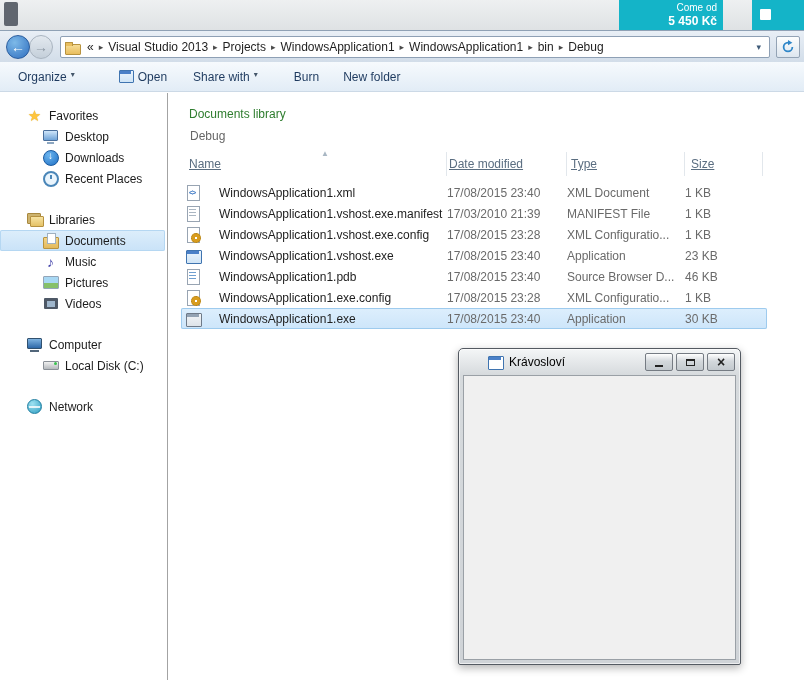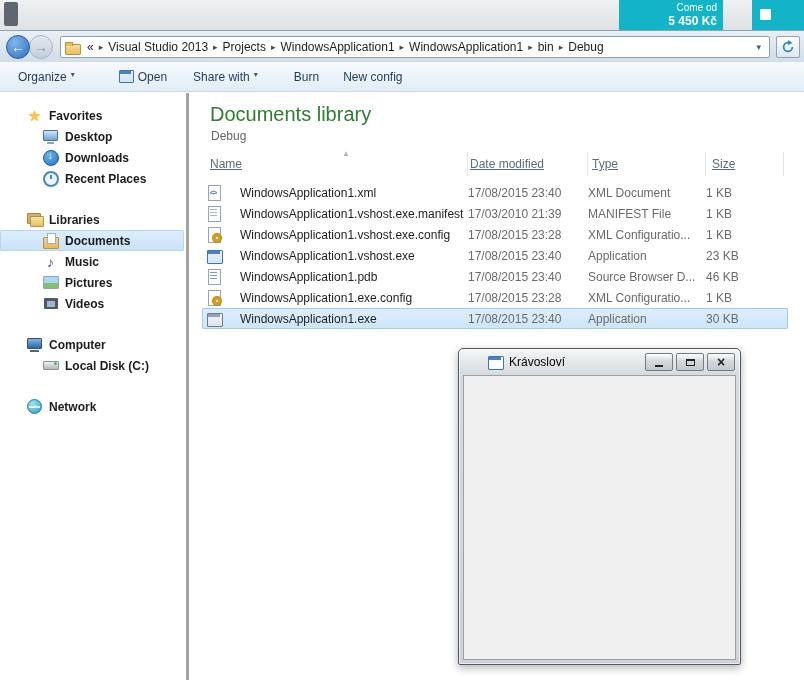--- a/index.html
+++ b/index.html
@@ -56,21 +56,21 @@
   .caret{font-size:8px;color:#44566a;margin-left:4px;}
   .caret::before{content:"▾";}
   .tb-open-ic{width:14px;height:12px;position:relative;margin-right:5px;}
   .tb-open-ic::before{content:"";position:absolute;left:0;top:0;width:13px;height:11px;
     border:1px solid #3f74b0;background:linear-gradient(#eaf4fd,#cfe4f6);border-radius:1px;}
   .tb-open-ic::after{content:"";position:absolute;left:1px;top:1px;width:11px;height:3px;background:#4a80c8;}
 
   .content{position:absolute;top:63px;bottom:0;left:0;right:0;display:flex;}
 
   
-  .sidebar{width:189px;border-right:3px solid #a3a3a3;padding-top:12px;flex:none;font-weight:bold;}
+  .sidebar{width:168px;border-right:1px solid #a3a3a3;padding-top:12px;flex:none;}
   .nav-group{margin-bottom:20px;}
   .group-row,.child-row{display:flex;align-items:center;height:21px;cursor:default;color:#1c1c1c;}
   .group-row{padding-left:26px;}
   .child-row{padding-left:42px;}
   .child-row.selected{background:linear-gradient(#ddeefb,#c9e2f8);box-shadow:inset 0 0 0 1px #b5d7f2;
     border-radius:2px;margin-right:2px;}
   .lbl{margin-left:6px;white-space:nowrap;}
 
   .ic{width:17px;height:17px;position:relative;flex:none;display:flex;align-items:center;justify-content:center;}
   .star-ic{color:#ffc53d;font-size:15px;text-shadow:0 0 1px #caa22e;}
@@ -101,21 +101,21 @@
   .computer-ic::after{content:"";position:absolute;bottom:1px;left:4px;width:9px;height:2px;background:#51667a;}
   .disk-ic::before{content:"";width:14px;height:7px;background:linear-gradient(#f0f0f0,#b5b9bd);
     border:1px solid #8a9097;border-radius:1px;}
   .disk-ic::after{content:"";position:absolute;right:2px;top:5px;width:3px;height:3px;border-radius:50%;background:#39c24f;}
   .network-ic::before{content:"";width:13px;height:13px;border-radius:50%;
     background:radial-gradient(circle at 35% 30%,#9fe2f2,#2e9cc0);border:1px solid #1f7ea0;}
   .network-ic::after{content:"";position:absolute;left:3px;top:8px;width:11px;height:2px;background:rgba(255,255,255,.8);}
 
   
   .main{flex:1;position:relative;background:#fff;}
-  .lib-title{margin:8px 0 0 21px;font-size:20px;line-height:26px;color:#2f7d2f;}
+  .lib-title{margin:8px 0 0 21px;font-size:12px;line-height:26px;color:#2f7d2f;}
   .lib-subtitle{margin:2px 0 0 22px;font-size:12px;color:#666;line-height:15px;}
 
   .colheader{position:relative;display:grid;grid-template-columns:262px 120px 118px 78px;
     margin:8px 0 0 13px;padding-left:4px;width:586px;height:24px;align-items:center;color:#5a6d80;}
   .hcell{height:24px;line-height:24px;border-right:1px solid #e2e7ec;padding-left:4px;cursor:default;text-decoration:underline;}
   .hcell.h-date{padding-left:2px;}
   .hcell.h-size{padding-left:6px;}
   .sort{position:absolute;left:140px;top:-3px;font-size:8px;color:#a9b7c4;}
   .sort::before{content:"▲";}
 
@@ -219,21 +219,21 @@
       <span class="tb-label">Open</span>
     </div>
     <div class="tb-item">
       <span class="tb-label">Share with</span>
       <span class="caret"></span>
     </div>
     <div class="tb-item">
       <span class="tb-label">Burn</span>
     </div>
     <div class="tb-item">
-      <span class="tb-label">New config</span>
+      <span class="tb-label">New folder</span>
     </div>
   </div>
 
   <div class="content">
 
     <div class="sidebar">
       <div class="nav-group">
         <div class="group-row">
           <span class="ic star-ic"></span>
           <span class="lbl">Favorites</span>

